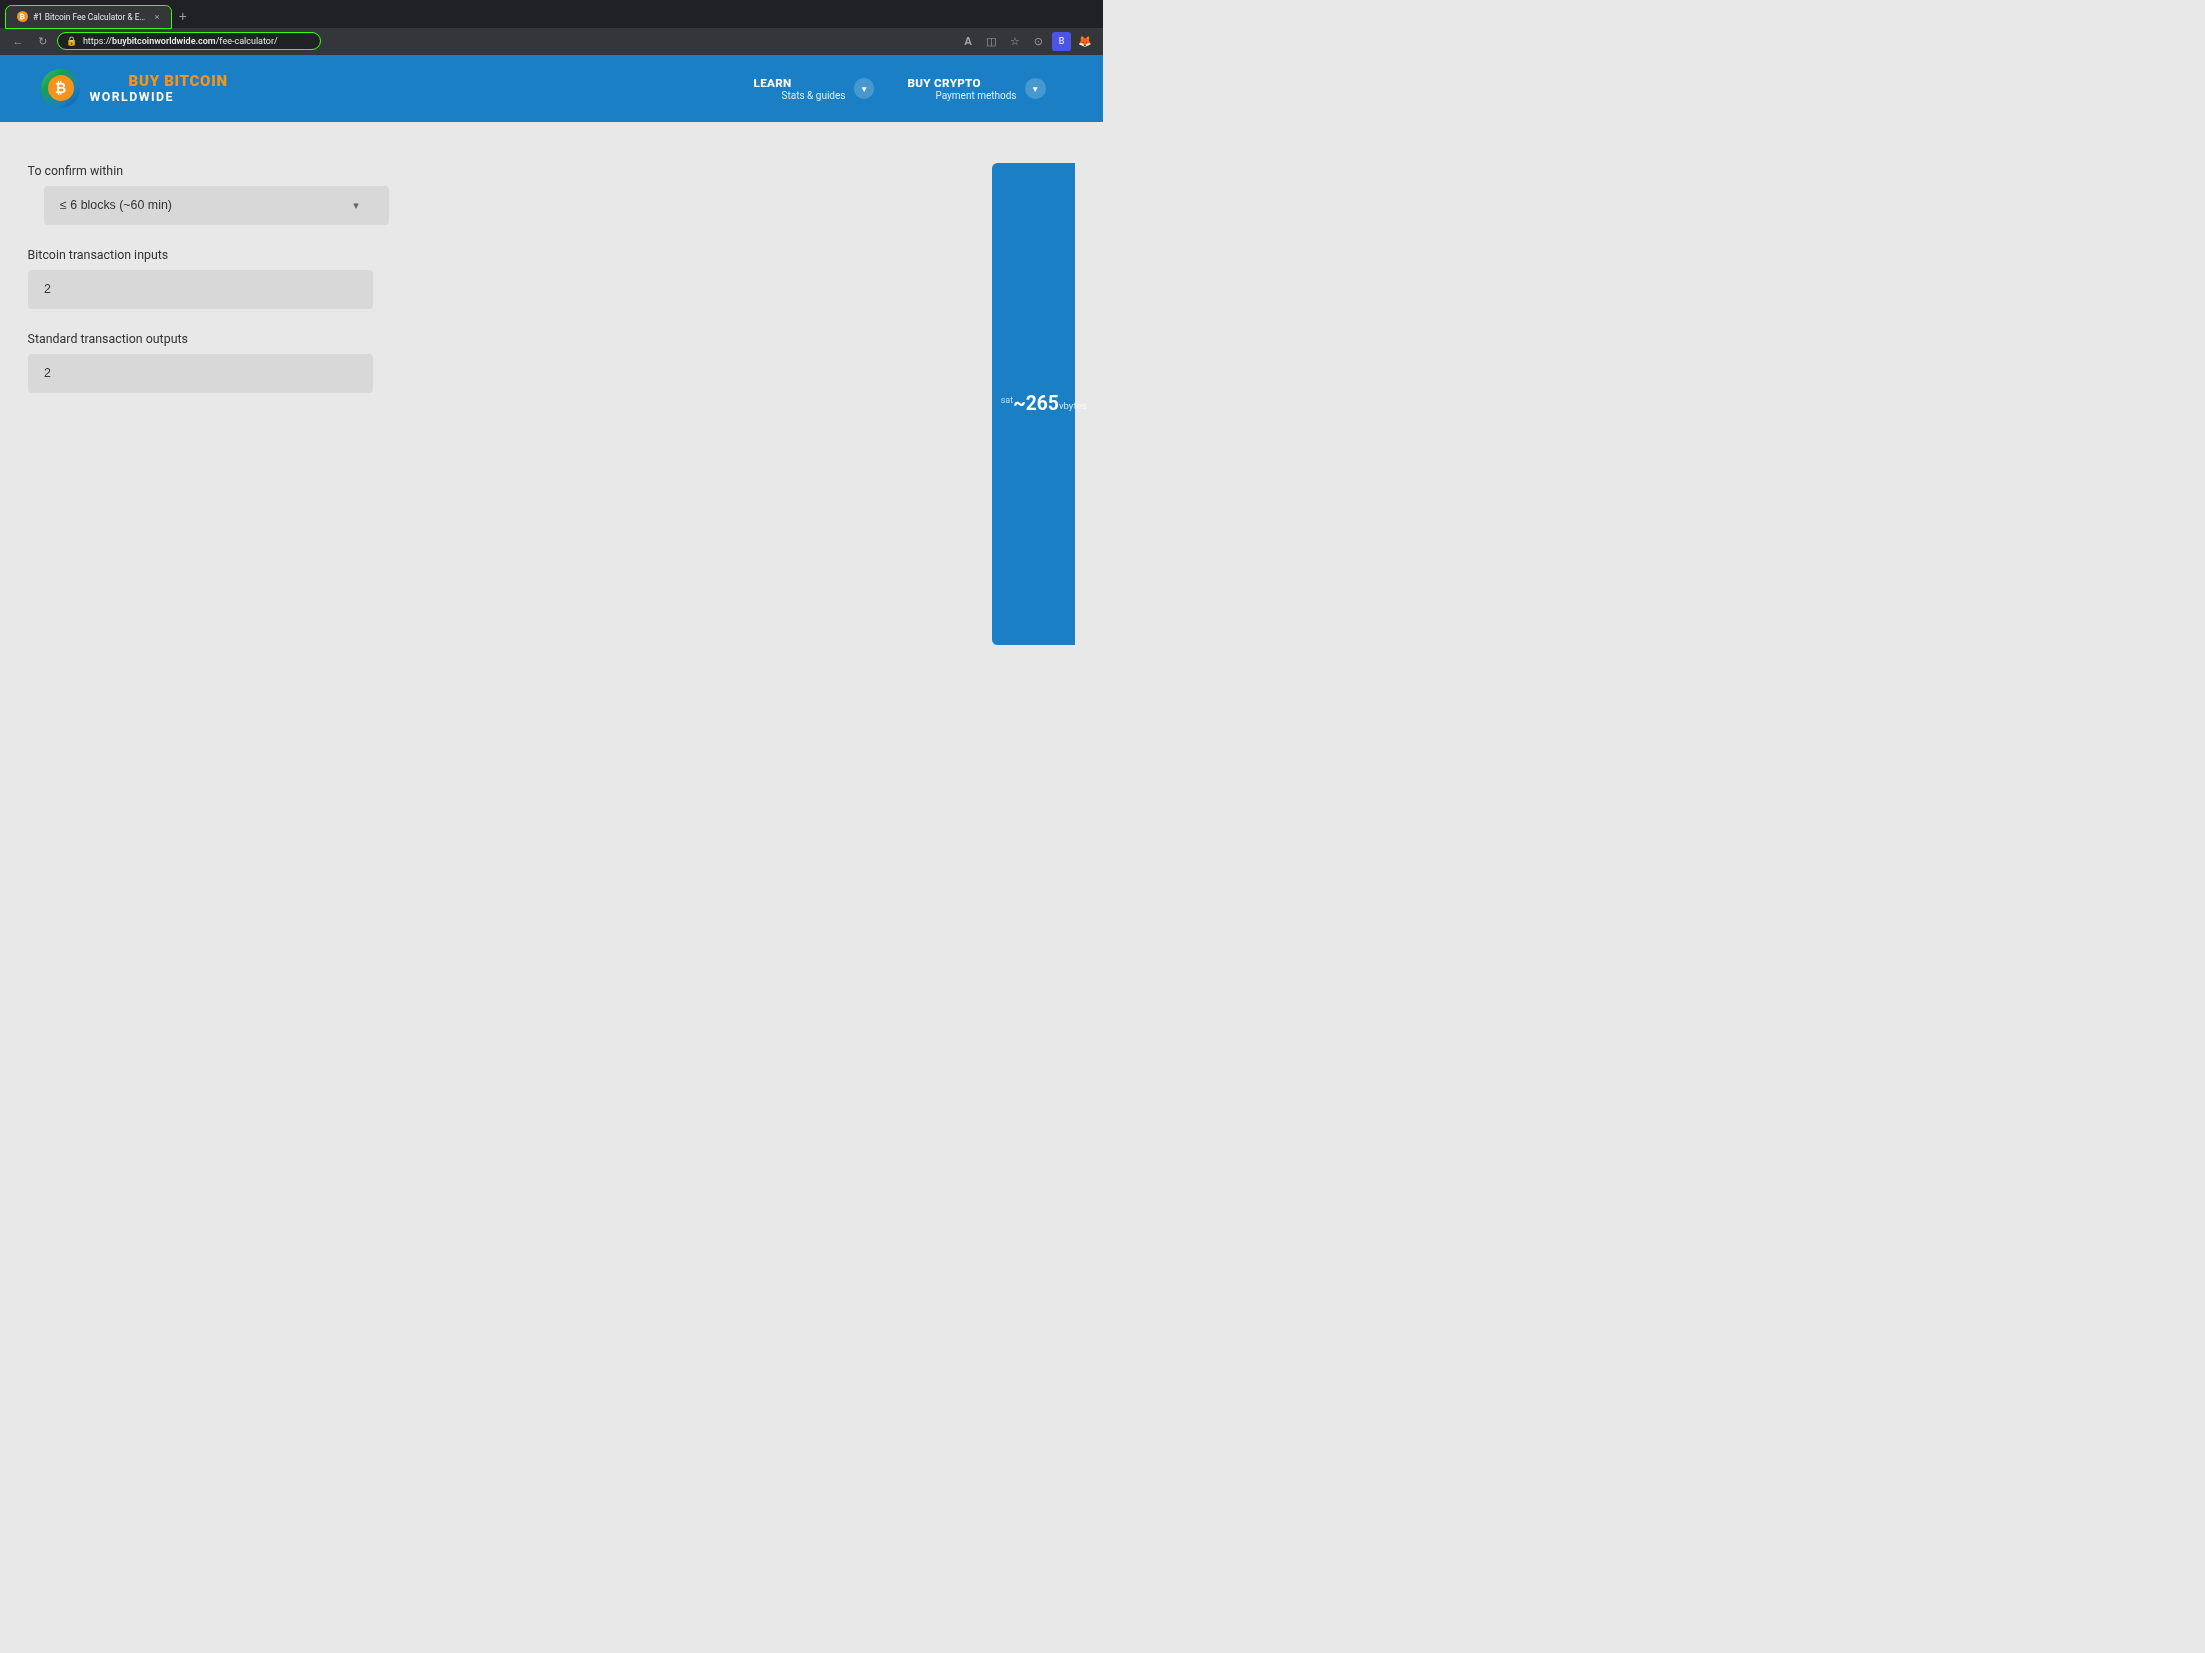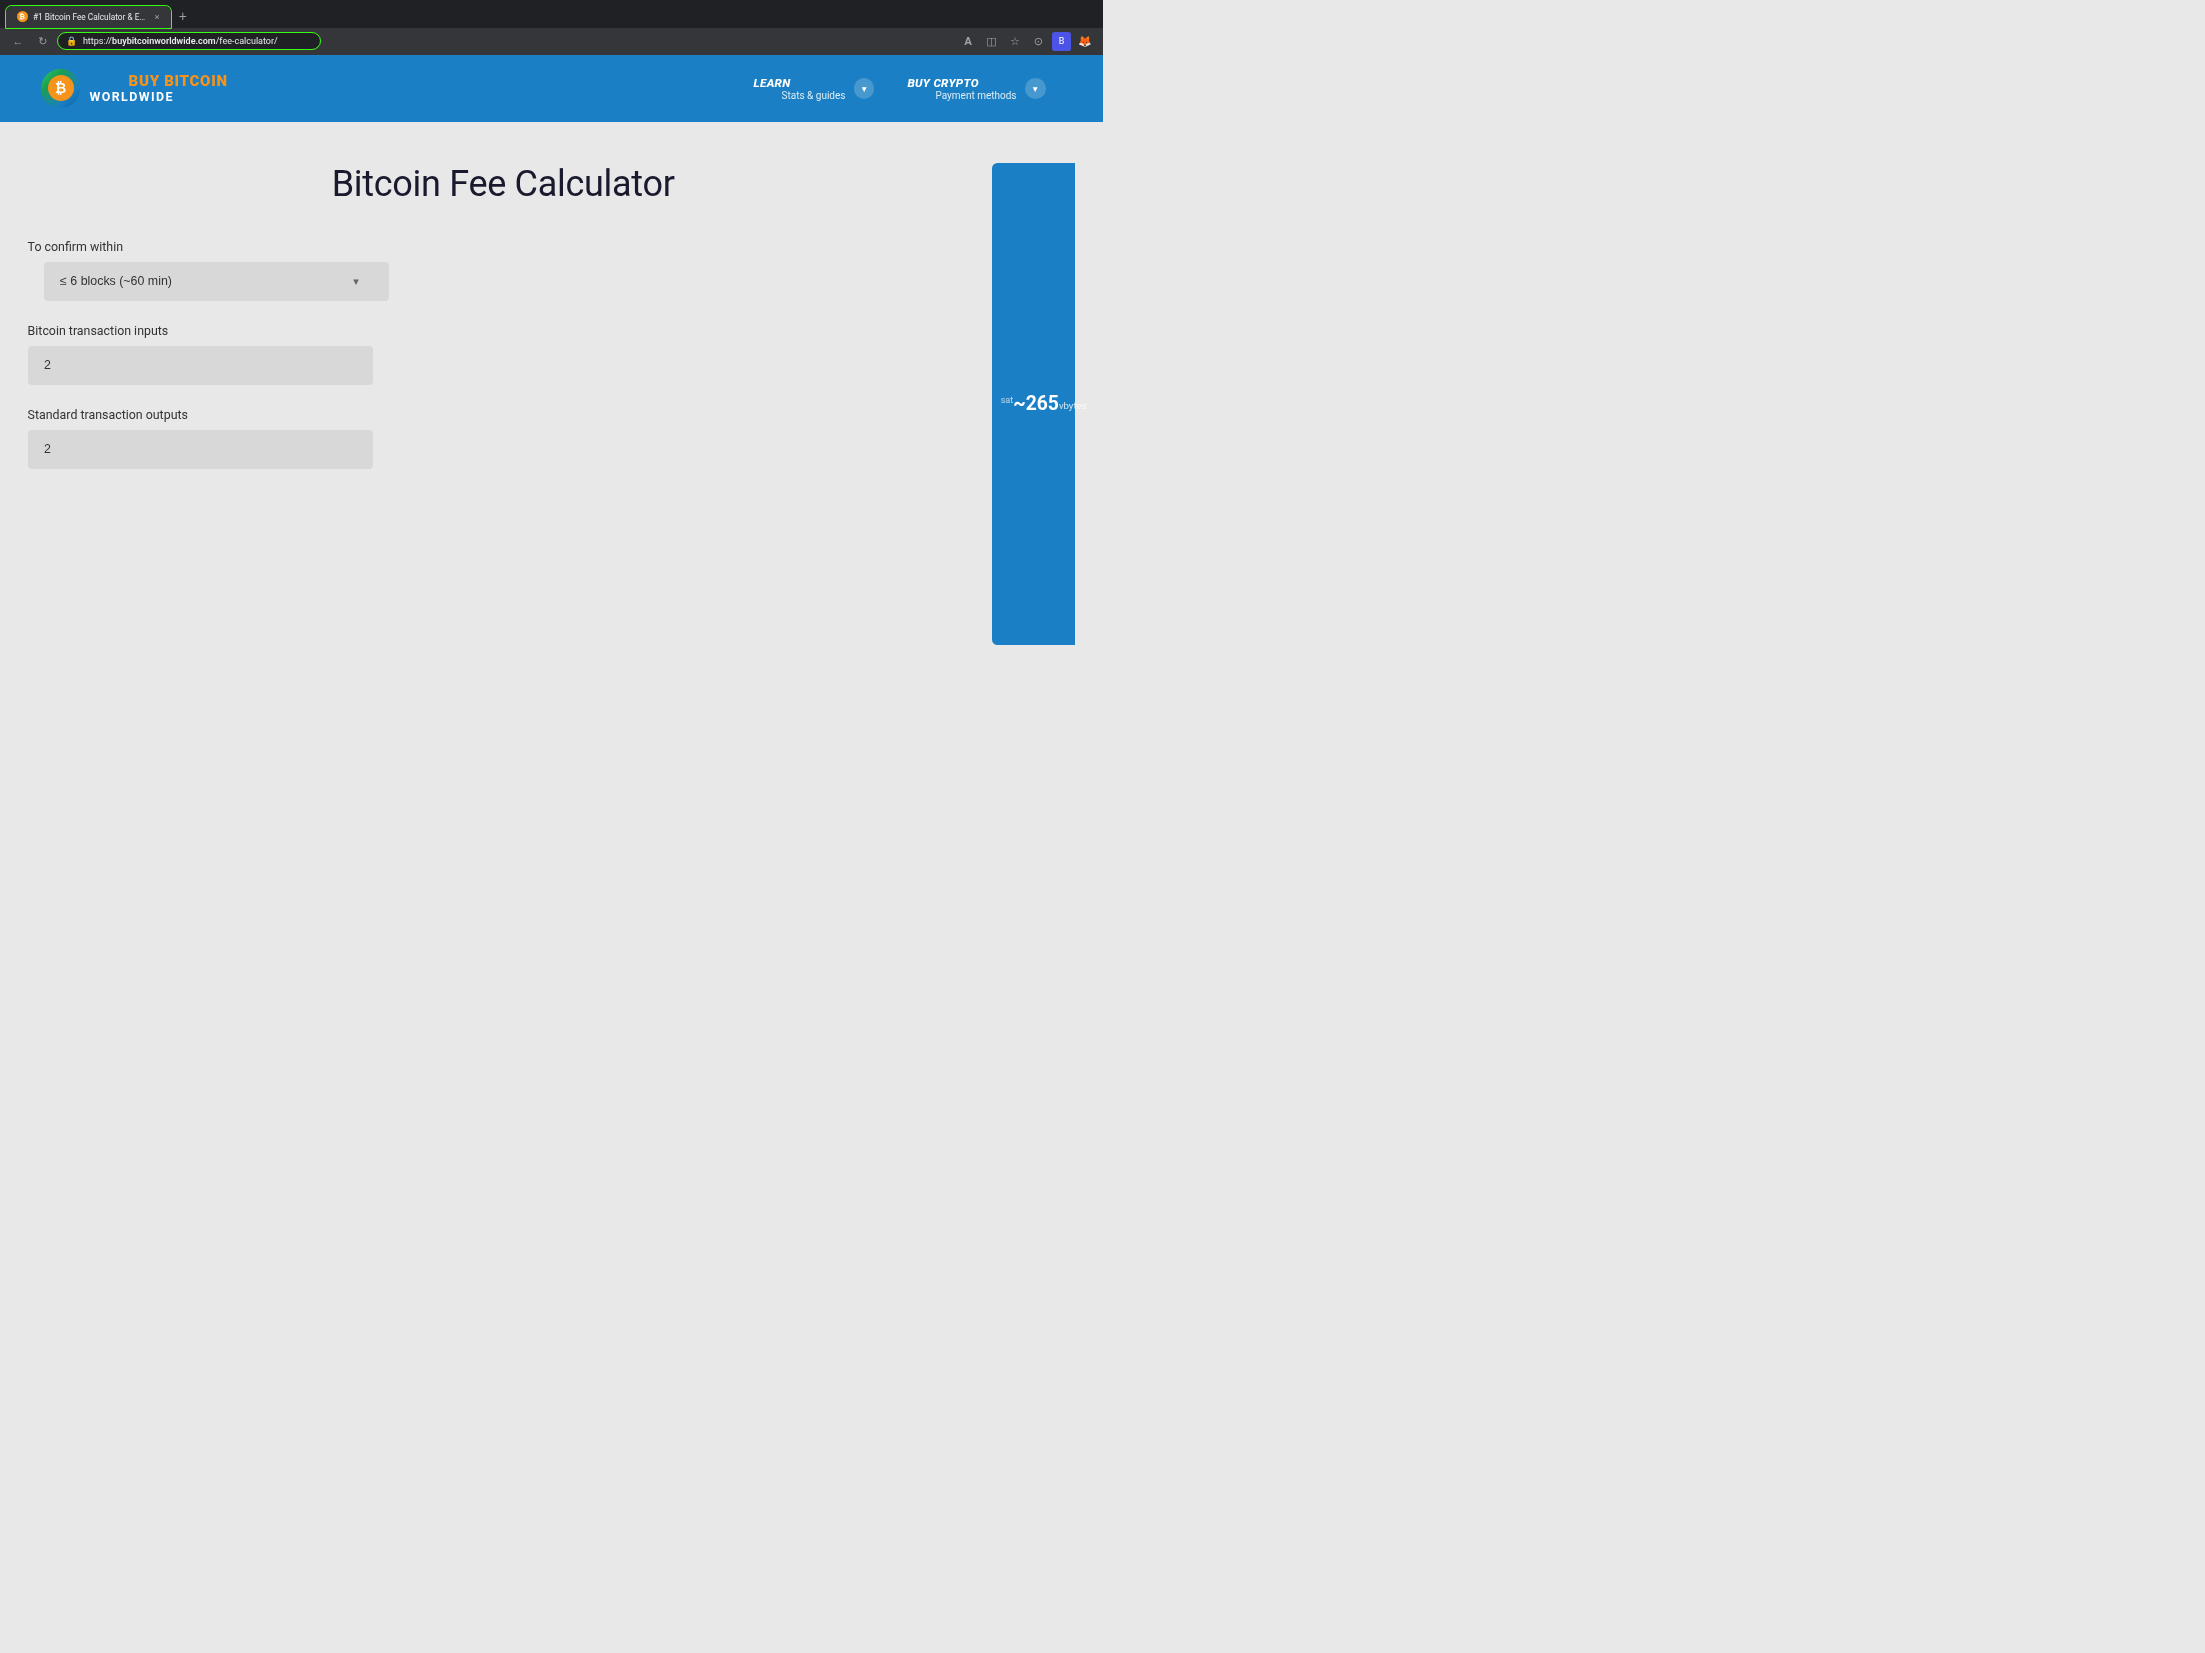--- a/index.html
+++ b/index.html
@@ -235,21 +235,20 @@
     .nav-item-text {
       display: flex;
       flex-direction: column;
     }
 
     .nav-item-title {
       color: white;
       font-weight: 800;
       font-size: 11.7px;
       letter-spacing: 0.3px;
-      font-style: italic;
     }
 
     .nav-item-subtitle {
       color: rgba(255,255,255,0.85);
       font-size: 10px;
       font-weight: 400;
       margin-left: 28px;
     }
 
     .nav-dropdown-btn {
@@ -461,21 +460,20 @@
       <button class="nav-dropdown-btn">
         <span>▾</span>
       </button>
     </div>
   </nav>
 </div>
 
 <div class="site-content">
   <div class="content-main">
 
-    <h1 class="page-title">Bitcoin Fee Calculator</h1>
 
     <div class="form-section">
       <label class="form-label">To confirm within</label>
       <div class="select-wrapper">
         <select>
           <option>≤ 1 block (~10 min)</option>
           <option>≤ 3 blocks (~30 min)</option>
           <option selected="">≤ 6 blocks (~60 min)</option>
           <option>≤ 12 blocks (~2 hours)</option>
           <option>≤ 24 blocks (~4 hours)</option>

